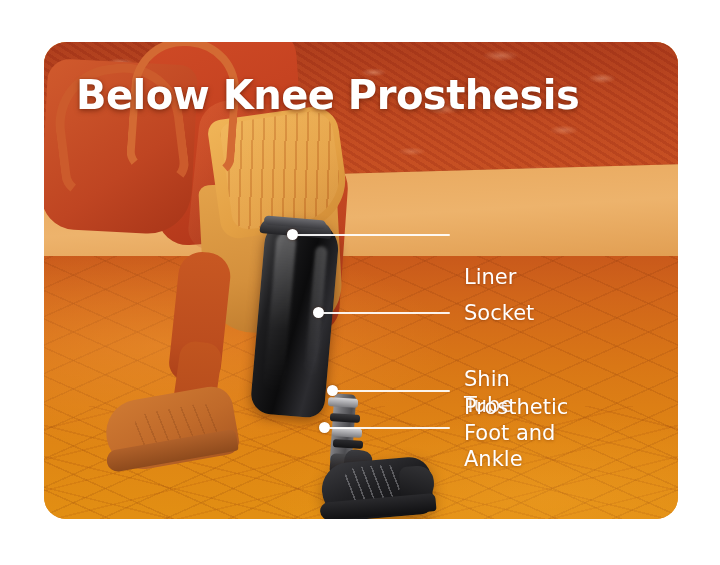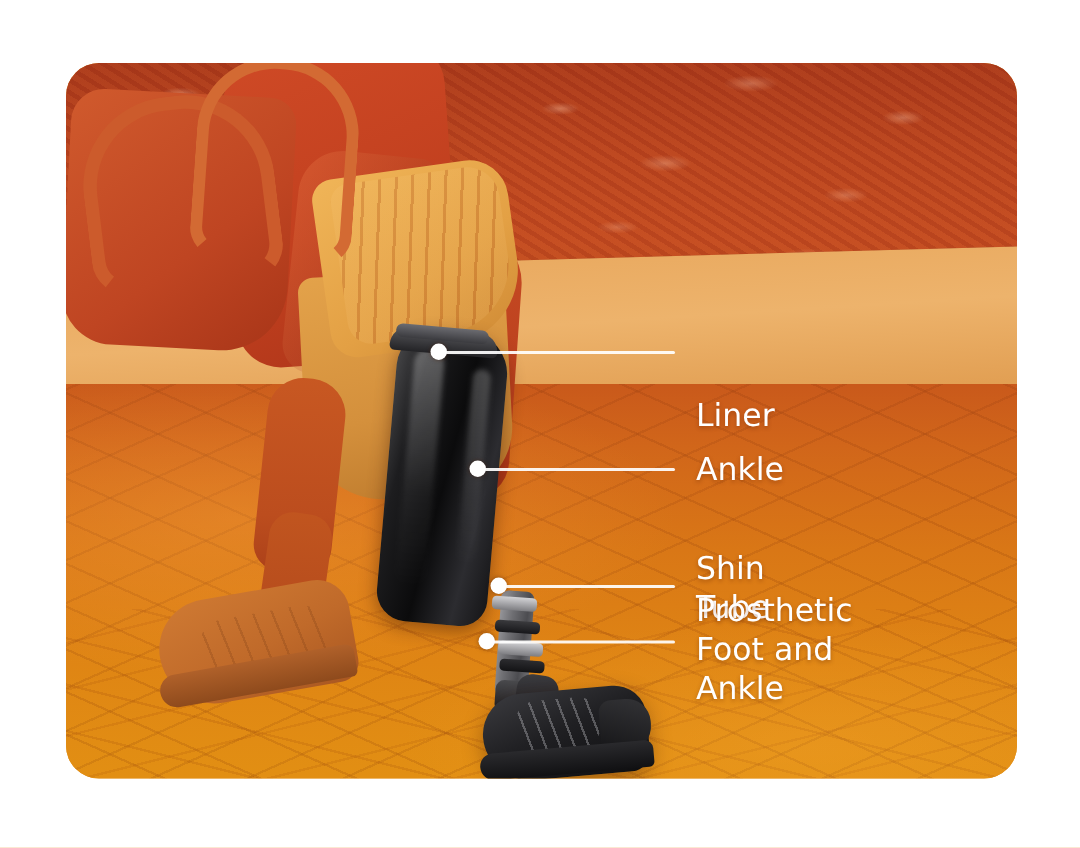--- a/index.html
+++ b/index.html
@@ -458,31 +458,32 @@
       <div class="clamp c3"></div>
       <div class="clamp c4"></div>
       <div class="ankle-block"></div>
       <div class="shoe-right-tongue"></div>
       <div class="shoe-right"></div>
       <div class="shoe-right-laces"></div>
       <div class="shoe-right-heel"></div>
       <div class="shoe-right-sole"></div>
     </div>
 
+    <div class="title">Below Knee Prosthesis</div>
 
     <div class="callout">
       <div class="callout-dot" style="left:243px; top:187px;"></div>
       <div class="callout-line" style="left:253px; top:192px; width:153px;"></div>
       <div class="callout-label" style="left:420px; top:178px;margin-top:44px;">Liner</div>
     </div>
 
     <div class="callout">
       <div class="callout-dot" style="left:269px; top:265px;"></div>
       <div class="callout-line" style="left:279px; top:270px; width:127px;"></div>
-      <div class="callout-label" style="left:420px; top:258px;">Ankle</div>
+      <div class="callout-label" style="left:420px; top:258px;">Socket</div>
     </div>
 
     <div class="callout">
       <div class="callout-dot" style="left:283px; top:343px;"></div>
       <div class="callout-line" style="left:293px; top:348px; width:113px;"></div>
       <div class="callout-label" style="left:420px; top:324px;">Shin Tube</div>
     </div>
 
     <div class="callout">
       <div class="callout-dot" style="left:275px; top:380px;"></div>

